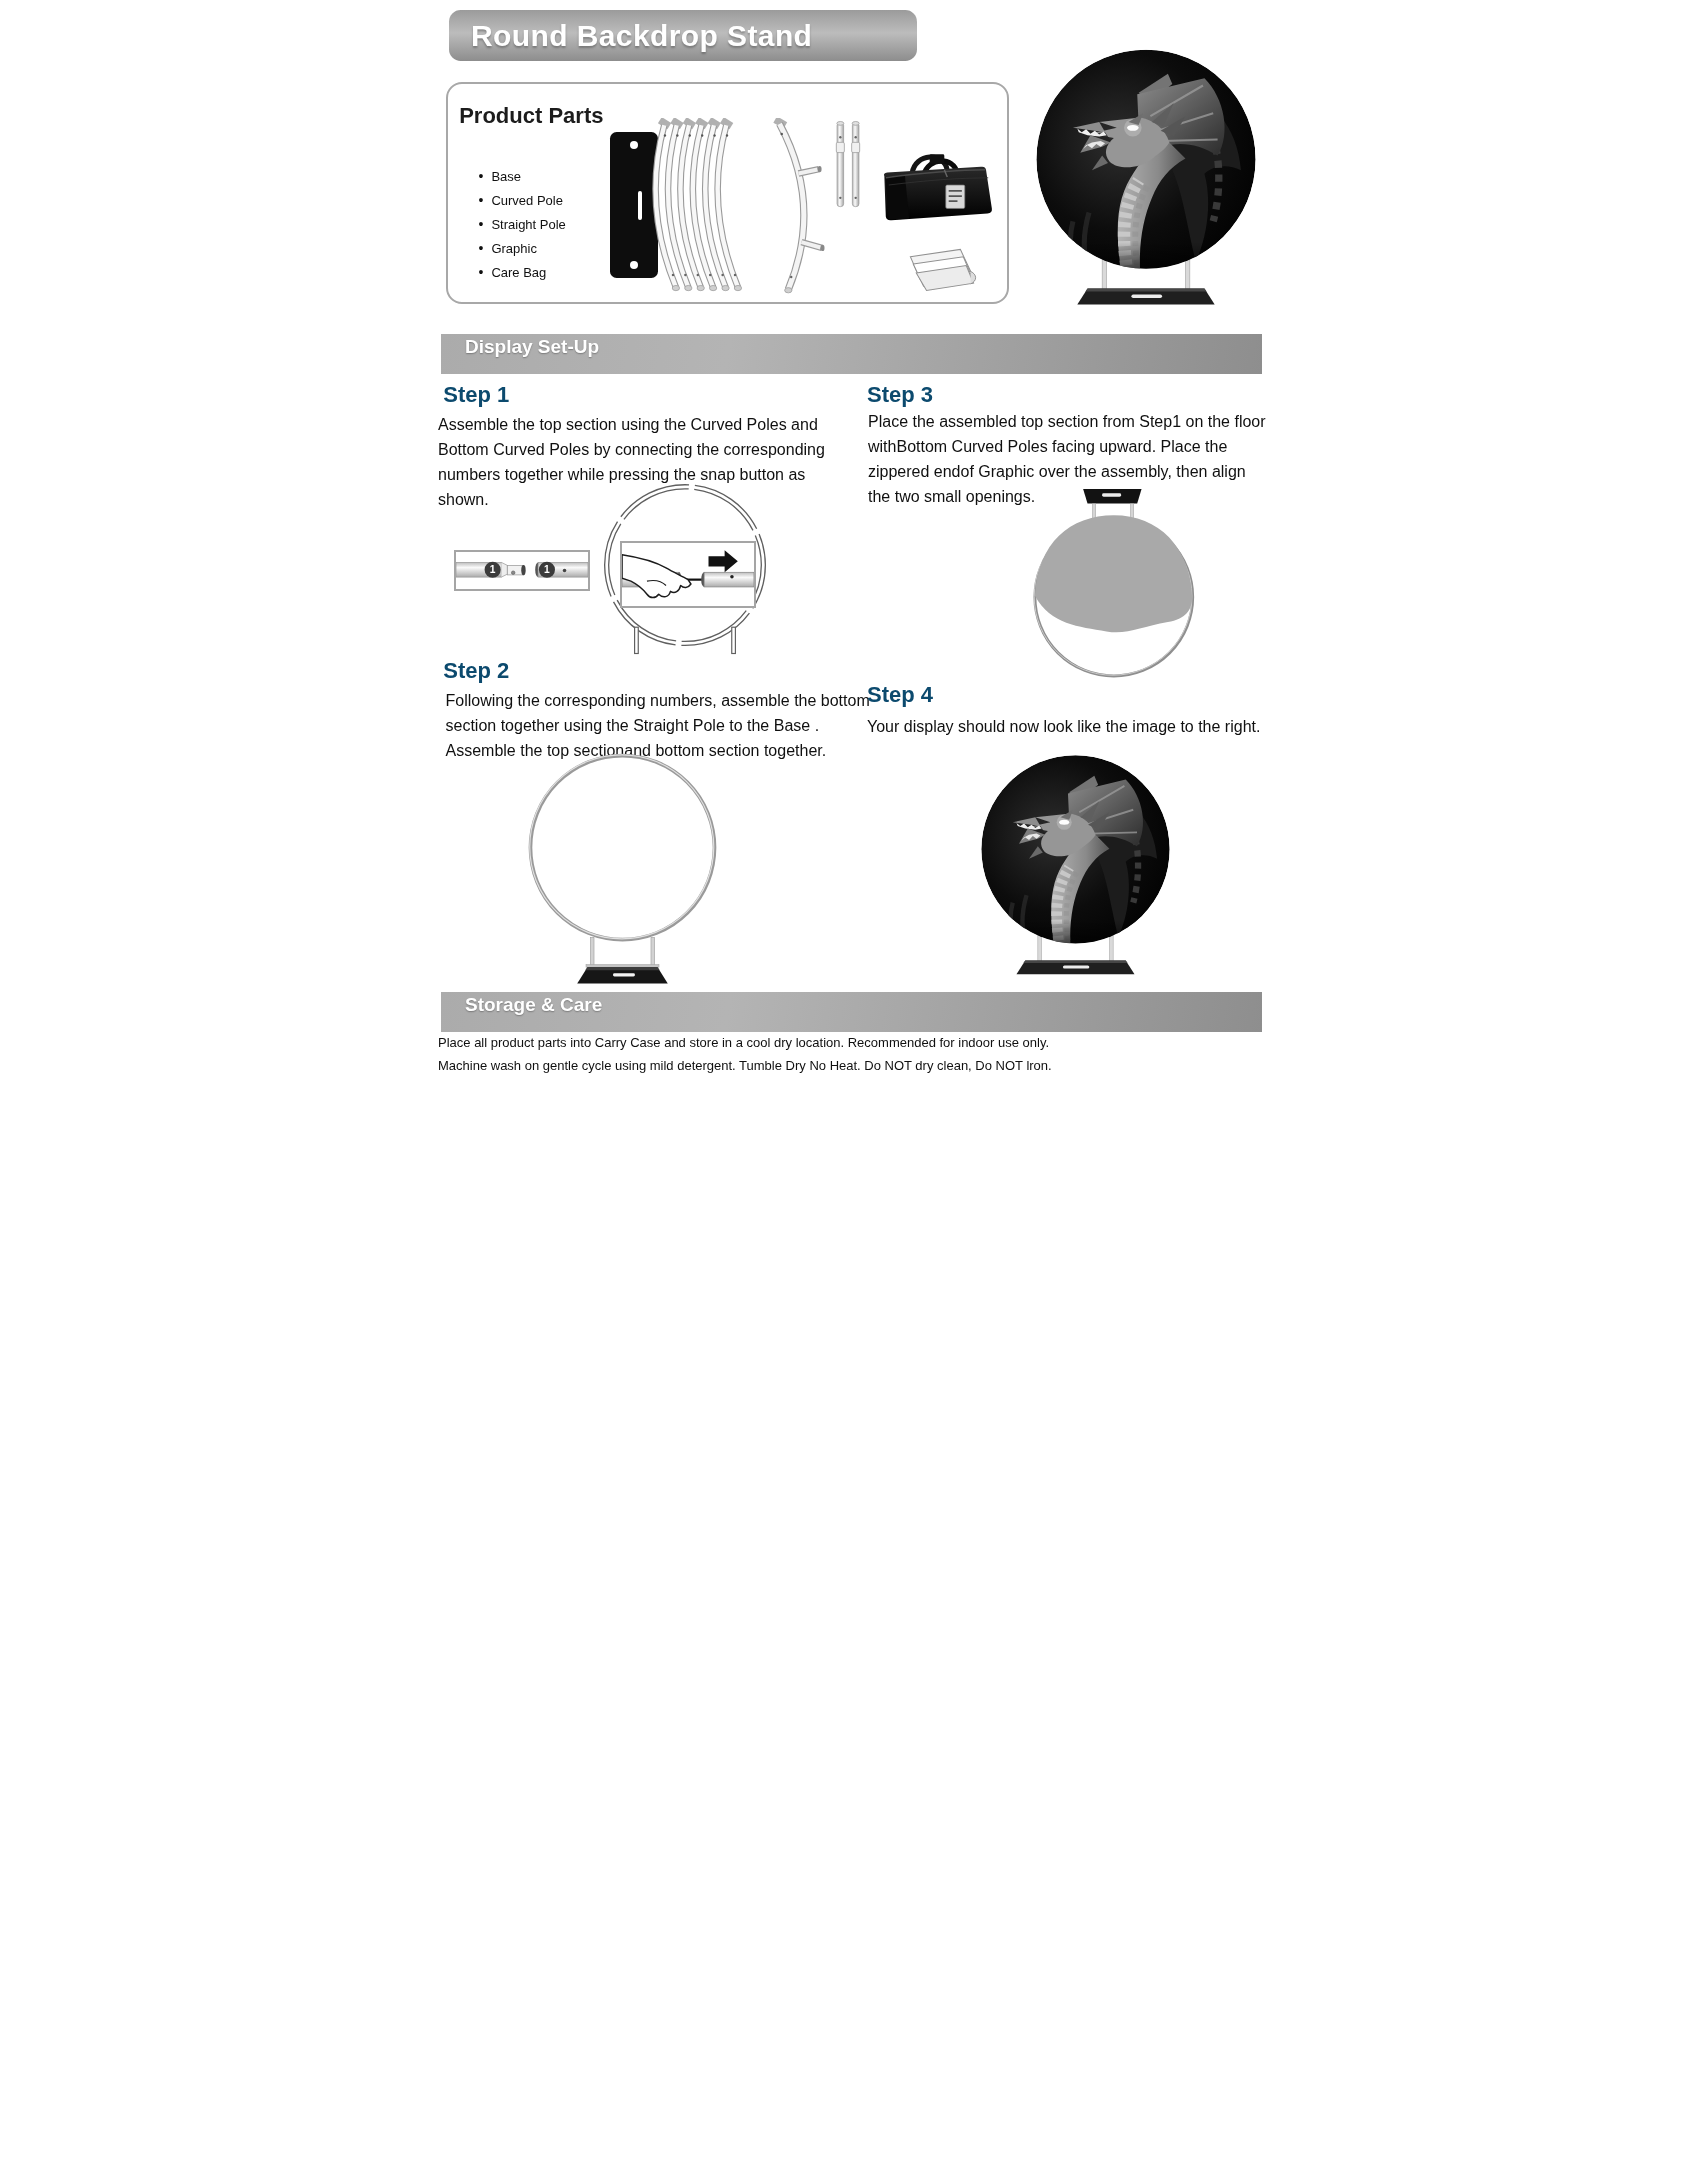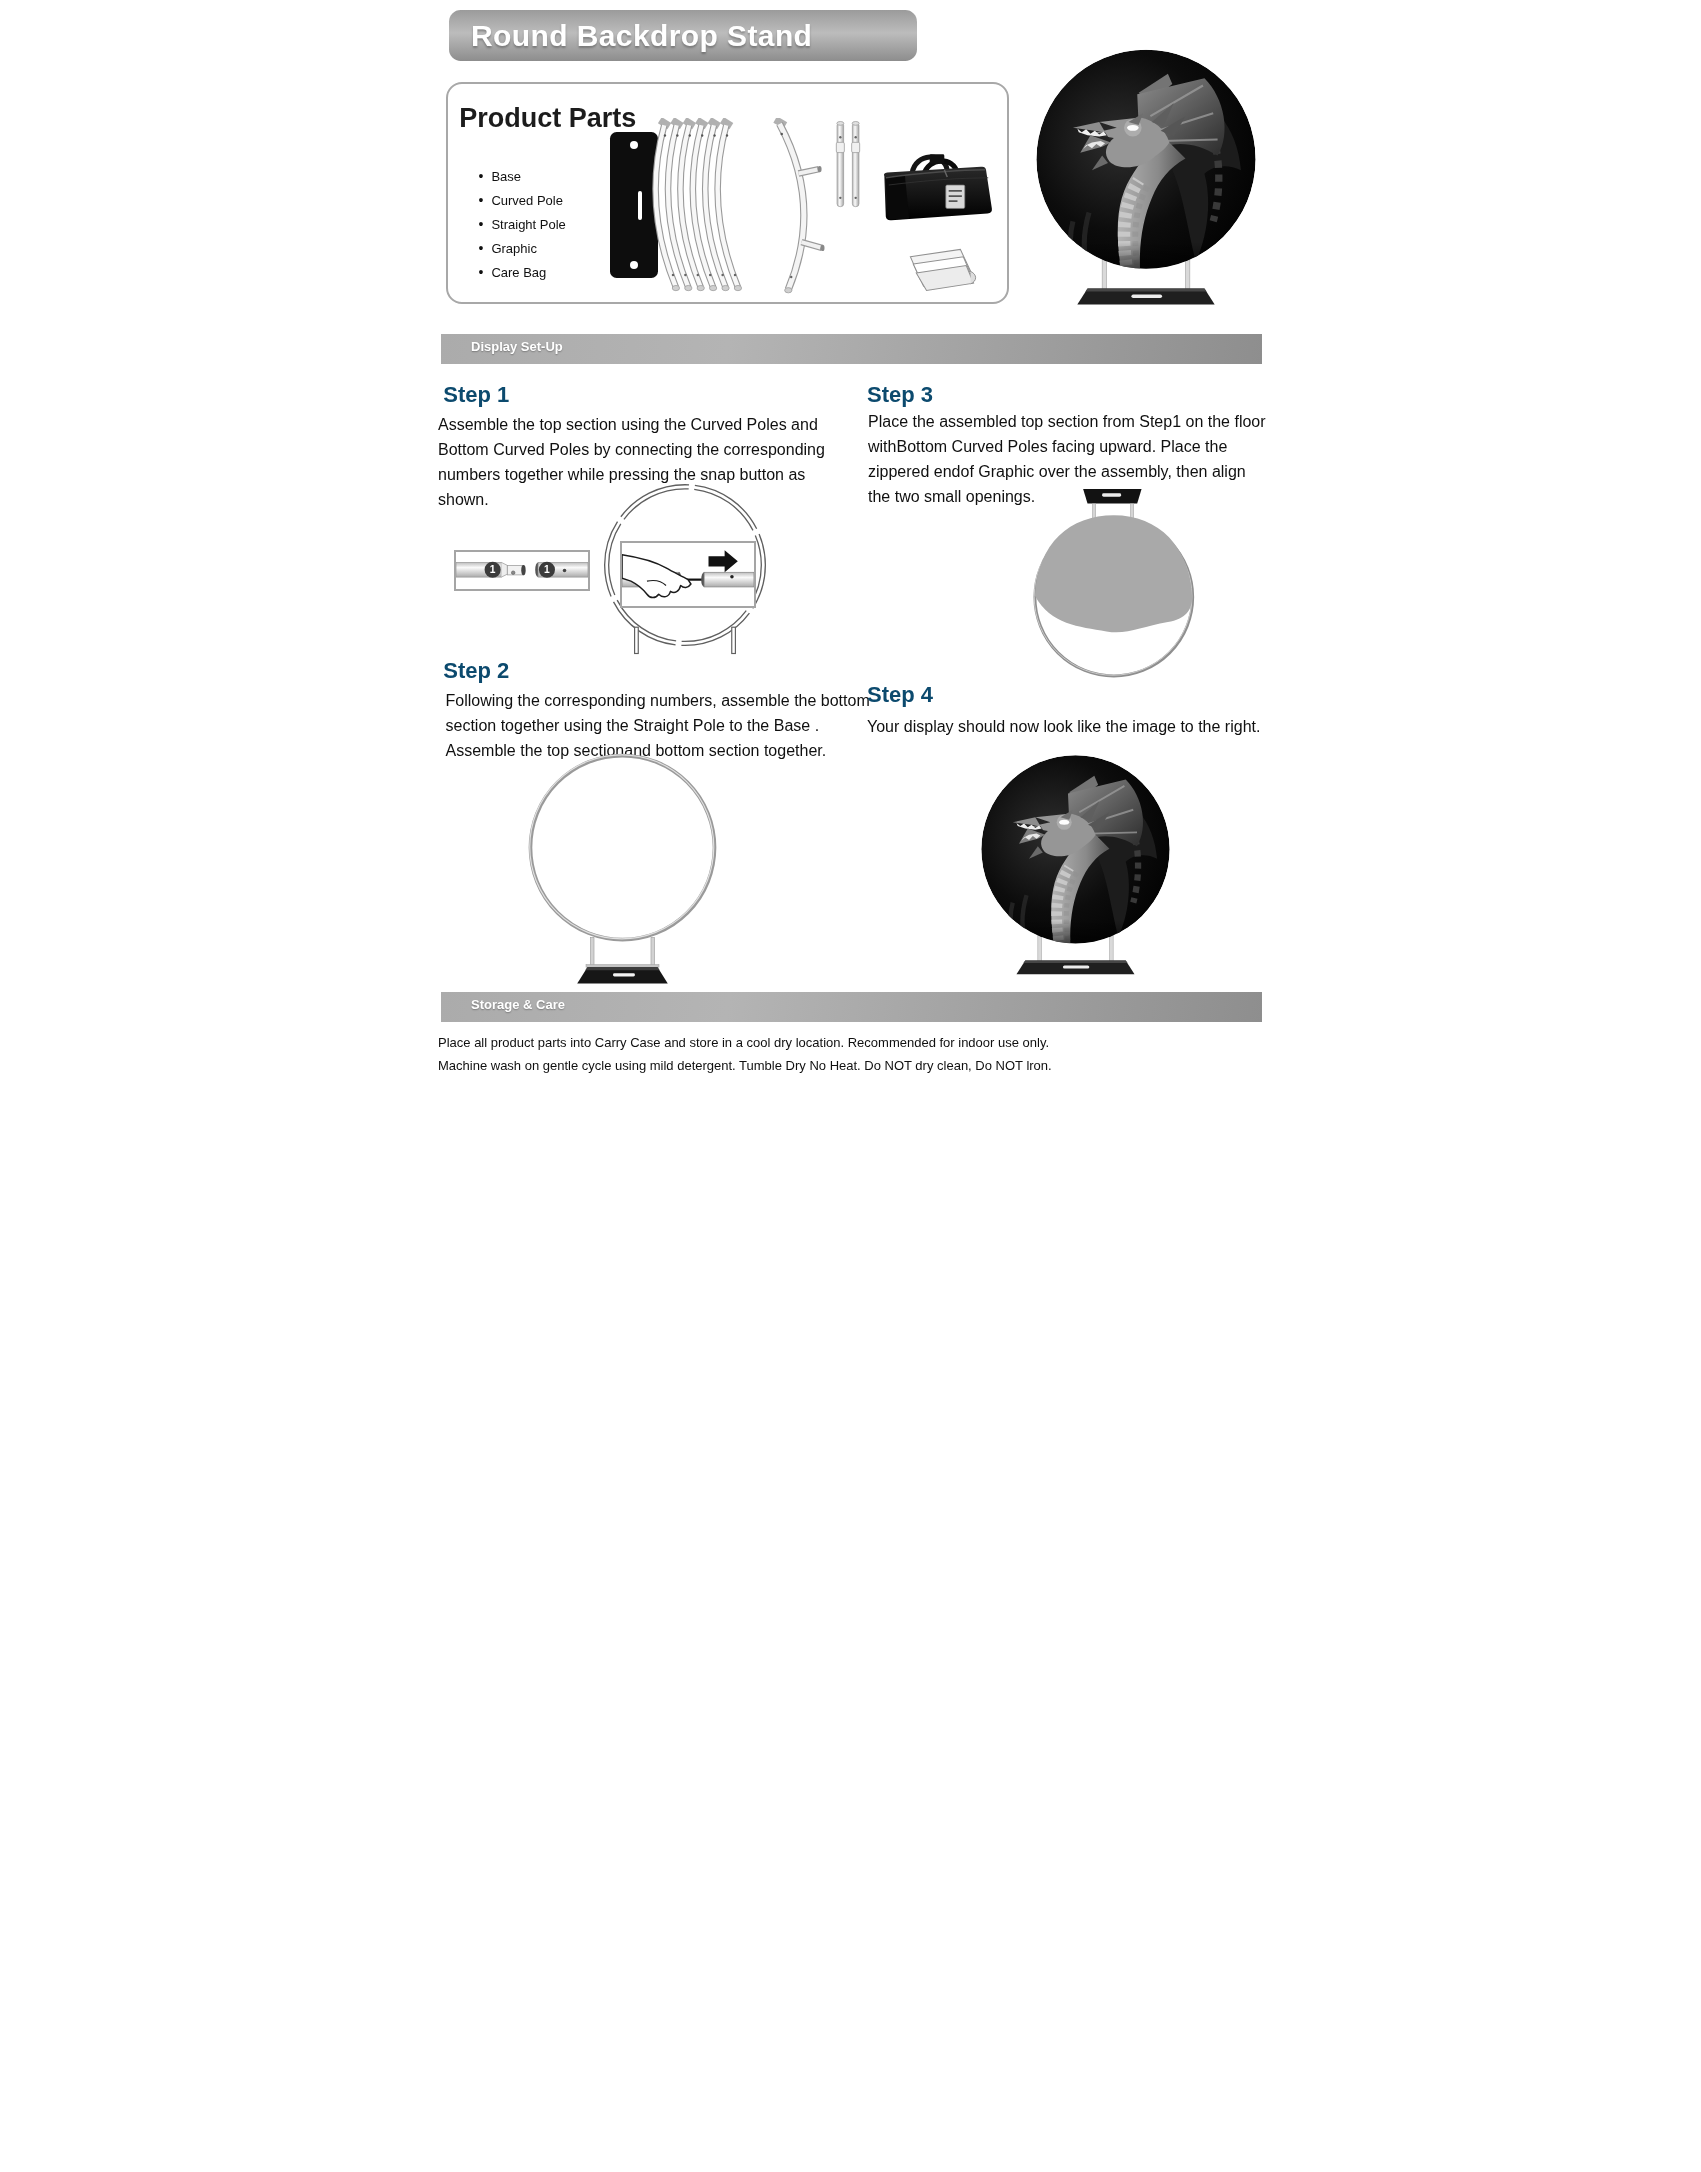--- a/index.html
+++ b/index.html
@@ -8,31 +8,31 @@
     font-family:"Liberation Sans", sans-serif;color:#1a1a1a;overflow:hidden;
   }
   
   .title-banner{
     position:absolute;left:24px;top:10.2px;width:468px;height:51px;border-radius:11.7px;
     background:linear-gradient(to bottom,#9b9b9b 0%,#bcbcbc 45%,#8d8d8d 100%);
     color:#fff;font-size:30px;font-weight:bold;line-height:51px;padding-left:22px;
     box-sizing:border-box;text-shadow:0 1.5px 2.2px rgba(0,0,0,.28);letter-spacing:0.4px;
   }
   .section-banner{
-    position:absolute;left:16px;width:821px;height:30px;
+    position:absolute;left:16px;width:821px;height:40px;
     background:linear-gradient(100deg,#ababab 0%,#b4b4b4 35%,#8e8e8e 100%);
-    color:#fff;font-weight:bold;font-size:13px;line-height:26px;padding-left:30px;
+    color:#fff;font-weight:bold;font-size:19px;line-height:26px;padding-left:24px;
     box-sizing:border-box;text-shadow:0 0.7px 1.5px rgba(0,0,0,.3);
   }
   
   .parts-panel{
     position:absolute;left:20.5px;top:82px;width:563px;height:222px;background:#fff;
     border:2.2px solid #a8a8a8;border-radius:16px;box-sizing:border-box;
   }
-  .parts-heading{position:absolute;left:11.7px;top:19px;font-size:27px;font-weight:bold;color:#1c1c1c;}
+  .parts-heading{position:absolute;left:11.7px;top:19px;font-size:22px;font-weight:bold;color:#1c1c1c;}
   .parts-list{position:absolute;left:18px;top:70px;margin:13px;padding:0;list-style:none;}
   .parts-list li{font-size:13px;color:#111;margin:0 0 5.1px 0;line-height:1.3;}
   .parts-list li::before{content:"•";margin-right:8px;font-size:14px;}
   .abs{position:absolute;}
   .base-plate{
     left:162px;top:48px;width:48px;height:146px;background:#0d0d0d;border-radius:6.6px;
   }
   .base-plate .hole{position:absolute;width:8px;height:8px;border-radius:50%;background:#fff;left:20px;}
   .base-plate .hole.top{top:8.8px;} .base-plate .hole.bottom{top:129px;}
   .base-plate .slot{position:absolute;left:28.5px;top:59px;width:3.7px;height:29px;border-radius:2.2px;background:#fff;}

